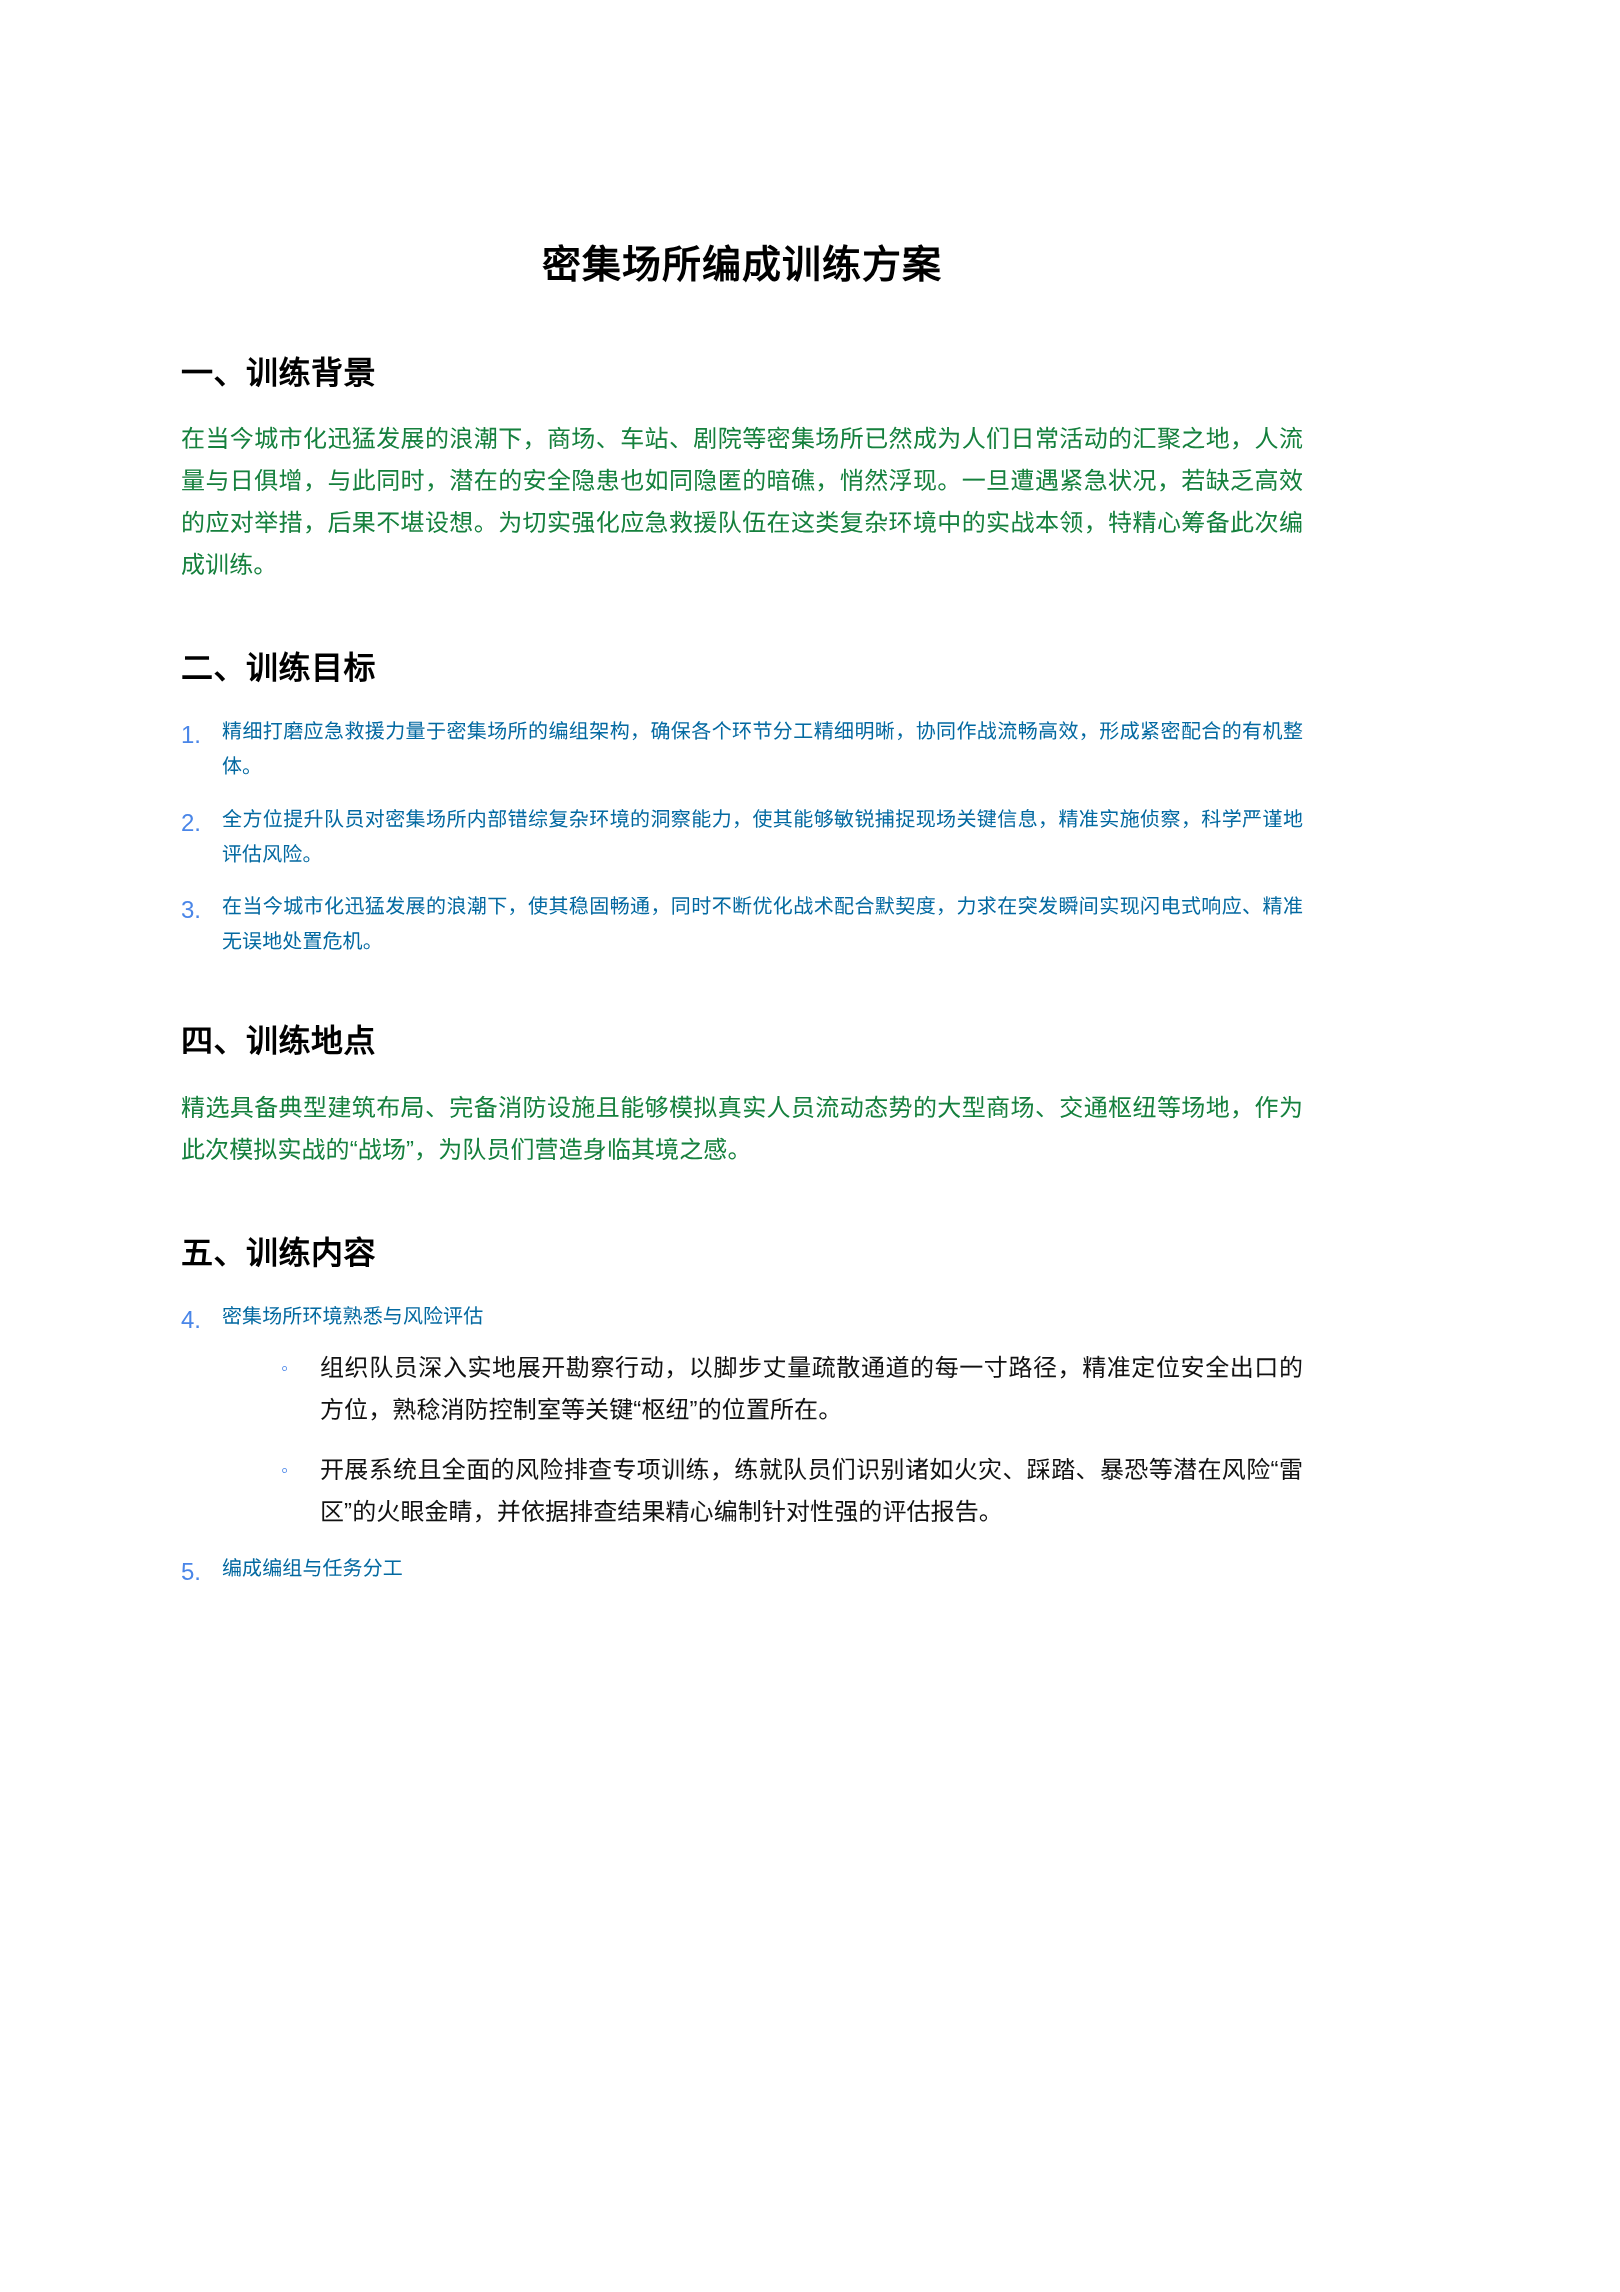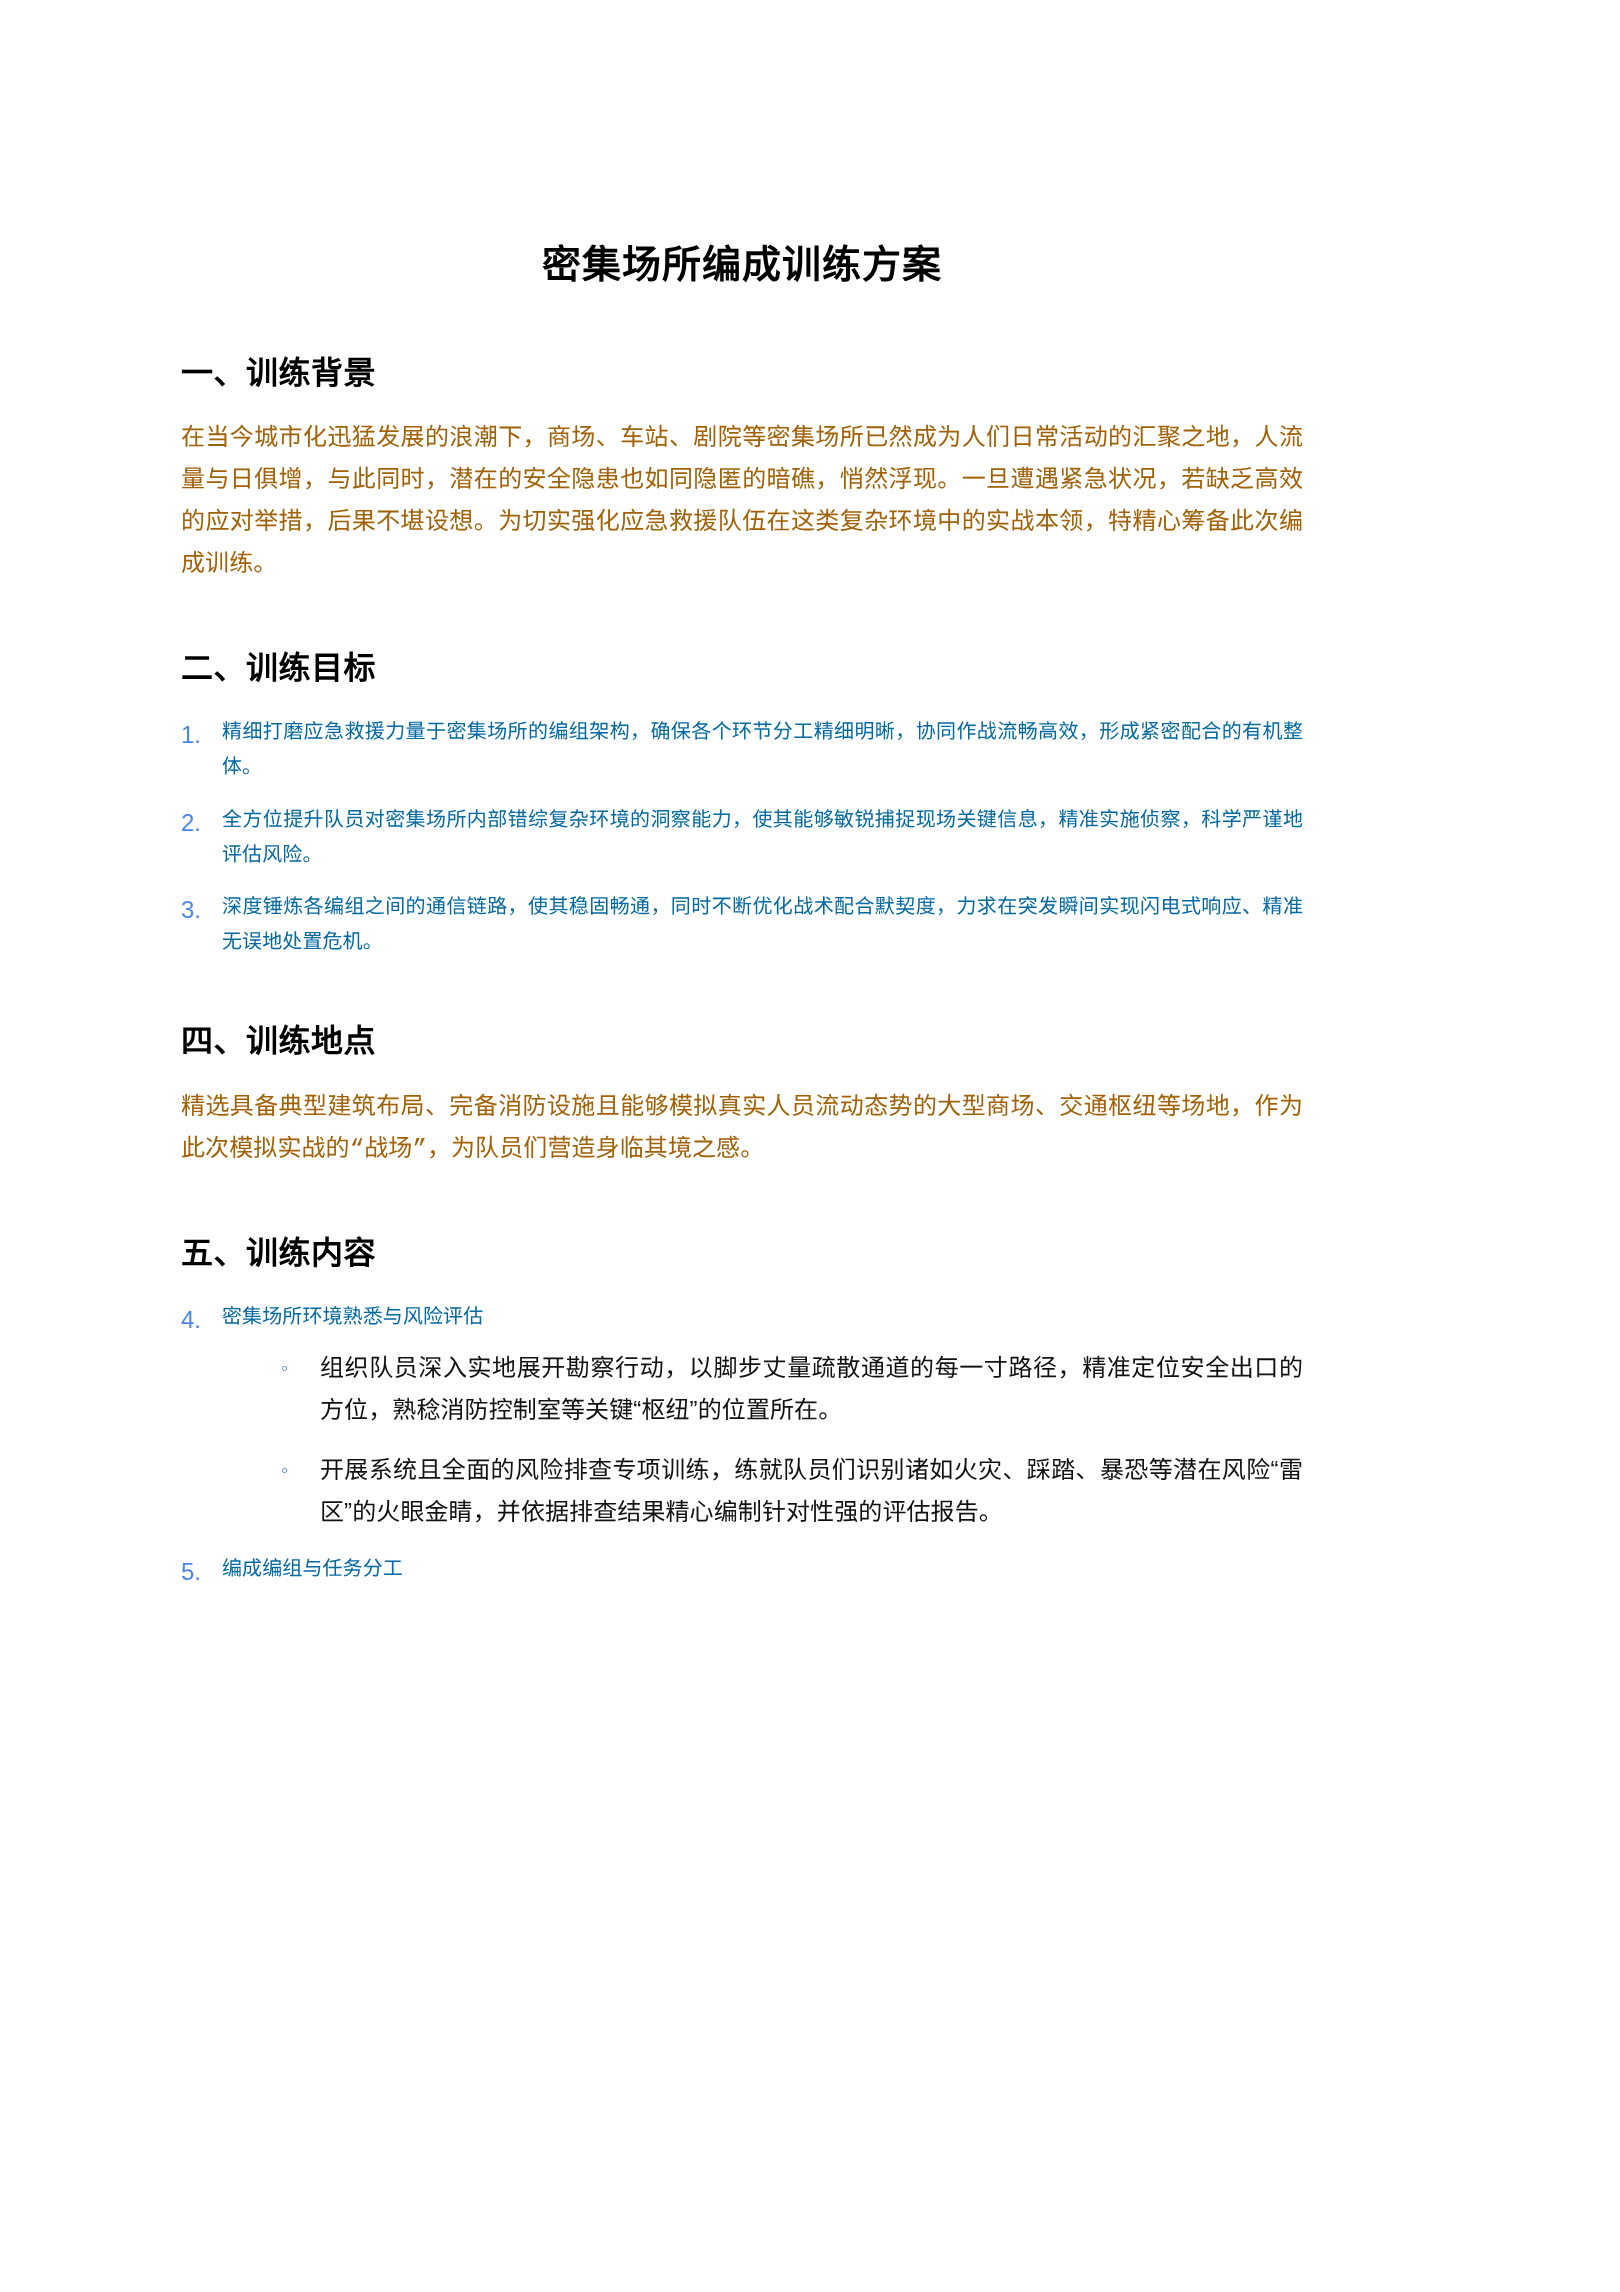--- a/index.html
+++ b/index.html
@@ -42,25 +42,24 @@
     font-weight: 700;
     color: #000;
     margin: 61px 0 23.5px 0;
     line-height: 1.35;
     letter-spacing: 0.5px;
   }
 
   .body-text {
     font-size: 24px;
     line-height: 1.75;
-    color: #a16207;
+    color: #15803d;
     margin: 0 0 5.9px 0;
     text-align: justify;
     letter-spacing: 0.1px;
-    font-family: Liberation Mono, monospace;
   }
 
   ol.num-list {
     list-style: none;
     margin: 0;
     padding: 0;
   }
   ol.num-list > li {
     position: relative;
     padding-left: 41px;
@@ -136,21 +135,21 @@
       <li>
         <span class="marker-num">1.</span>
         <span class="li-text">精细打磨应急救援力量于密集场所的编组架构，确保各个环节分工精细明晰，协同作战流畅高效，形成紧密配合的有机整体。</span>
       </li>
       <li>
         <span class="marker-num">2.</span>
         <span class="li-text">全方位提升队员对密集场所内部错综复杂环境的洞察能力，使其能够敏锐捕捉现场关键信息，精准实施侦察，科学严谨地评估风险。</span>
       </li>
       <li>
         <span class="marker-num">3.</span>
-        <span class="li-text">深度锤炼各编组之间的通信链路，使其稳固畅通，同时不断优化战术配合默契度，力求在突发瞬间实现闪电式响应、精准无误地处置危机。</span>
+        <span class="li-text">在当今城市化迅猛发展的浪潮下，使其稳固畅通，同时不断优化战术配合默契度，力求在突发瞬间实现闪电式响应、精准无误地处置危机。</span>
       </li>
     </ol>
   </section>
 
   <section class="section">
   </section>
 
   <section class="section">
     <h2 class="section-heading">四、训练地点</h2>
     <p class="body-text">精选具备典型建筑布局、完备消防设施且能够模拟真实人员流动态势的大型商场、交通枢纽等场地，作为此次模拟实战的“战场”，为队员们营造身临其境之感。</p>

